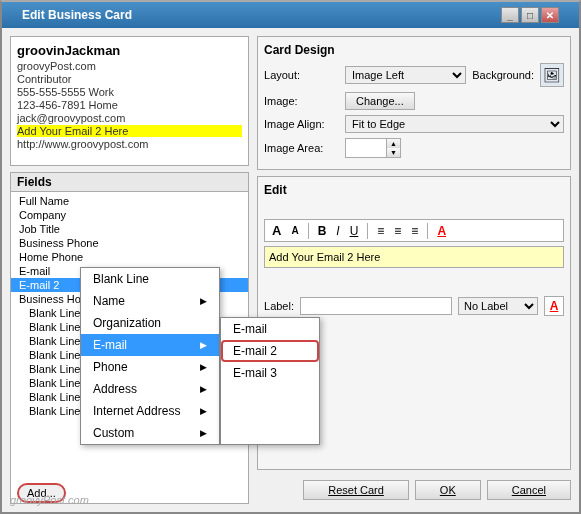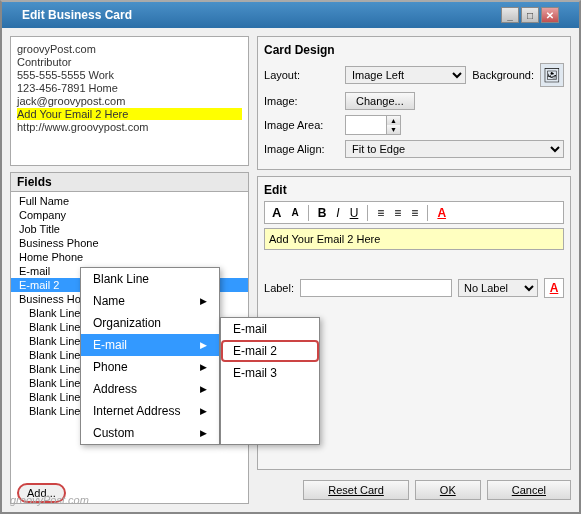--- a/index.html
+++ b/index.html
@@ -360,20 +360,21 @@
       <div class="title-btn">□</div>
       <div class="title-btn close">✕</div>
     </div>
   </div>
 
   <div class="content">
 
     <div class="left-panel">
 
       <div class="card-preview">
+        <div class="card-preview-name">groovinJackman</div>
         <div class="card-preview-line">groovyPost.com</div>
         <div class="card-preview-line">Contributor</div>
         <div class="card-preview-line">555-555-5555 Work</div>
         <div class="card-preview-line">123-456-7891 Home</div>
         <div class="card-preview-line">jack@groovypost.com</div>
         <div class="card-preview-line card-preview-email-highlight">Add Your Email 2 Here</div>
         <div class="card-preview-line">http://www.groovypost.com</div>
       </div>
 
       <div class="fields-section" style="flex:1; position:relative; min-height:200px;">
@@ -417,40 +418,40 @@
           <span class="design-label" style="width:auto;text-align:right;">Background:</span>
           <div class="bg-icon">🖼</div>
         </div>
 
         <div class="design-row">
           <span class="design-label">Image:</span>
           <button class="design-btn">Change...</button>
         </div>
 
         <div class="design-row">
+          <span class="design-label">Image Align:</span>
+          <select class="design-select">
+            <option>Fit to Edge</option>
+          </select>
+        </div>
+
+        <div class="design-row">
           <span class="design-label">Image Area:</span>
           <div class="spinner-input">
             <input type="text" style="">
             <div class="spinner-btns">
               <button class="spinner-btn">▲</button>
               <button class="spinner-btn">▼</button>
             </div>
           </div>
         </div>
-
-        <div class="design-row">
-          <span class="design-label">Image Align:</span>
-          <select class="design-select">
-            <option>Fit to Edge</option>
-          </select>
-        </div>
       </div>
 
       <div class="edit-section">
-        <div style="font-weight:bold; margin-bottom:4px;">Edit</div>
+        <div style="font-weight:bold; margin-bottom:22px;">Edit</div>
 
         <div class="toolbar">
           <button class="toolbar-btn" style="font-size:13px; font-weight:bold;">A</button>
           <button class="toolbar-btn" style="font-size:10px; font-weight:bold;">A</button>
           <div class="toolbar-separator"></div>
           <button class="toolbar-btn" style="font-weight:bold;">B</button>
           <button class="toolbar-btn" style="font-style:italic;">I</button>
           <button class="toolbar-btn" style="text-decoration:underline;">U</button>
           <div class="toolbar-separator"></div>
           <button class="toolbar-btn">≡</button>

